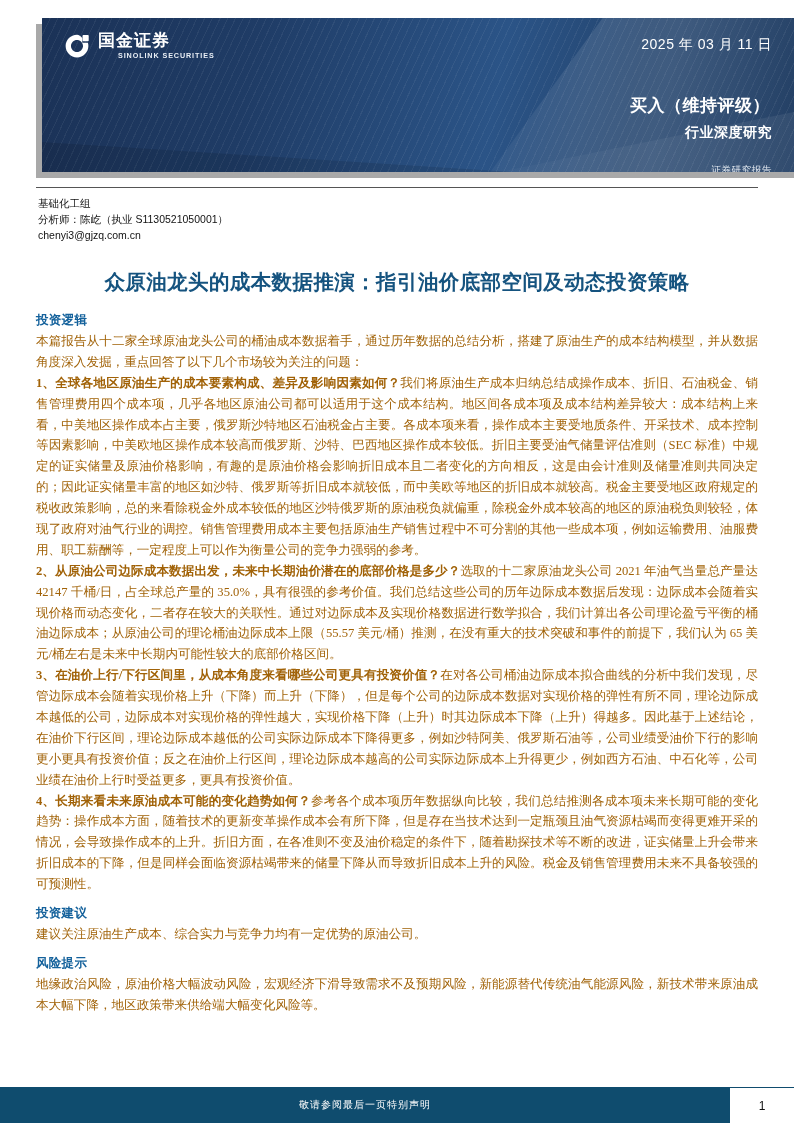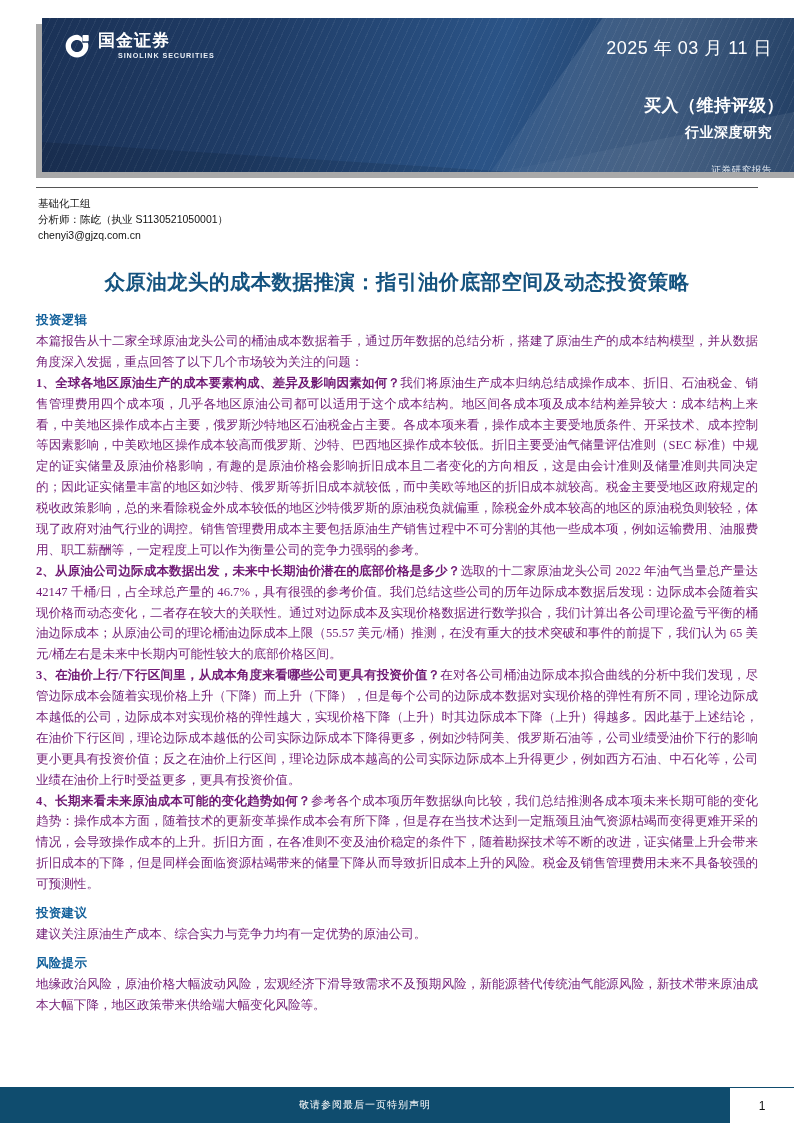--- a/index.html
+++ b/index.html
@@ -114,38 +114,38 @@
     padding-left: 20px;
   }
 
   
   .banner-date {
     position: absolute;
     right: 22px;
     top: 18px;
     color: #ffffff;
     font-family: "Liberation Sans", sans-serif;
-    font-size: 18px;
+    font-size: 14px;
     letter-spacing: 0.5px;
   }
   
   .banner-title {
     position: absolute;
     left: 200px;
     top: 52px;
     color: #ffffff;
     font-family: "Liberation Sans", sans-serif;
     font-weight: bold;
     font-size: 30px;
     letter-spacing: 2px;
     text-shadow: 0 1px 2px rgba(0,0,0,0.35);
   }
   .banner-rating {
     position: absolute;
-    right: 10px;
+    right: 24px;
     top: 76px;
     color: #ffffff;
     font-family: "Liberation Sans", sans-serif;
     font-weight: bold;
     font-size: 17px;
     letter-spacing: 0.5px;
   }
   .banner-subtitle {
     position: absolute;
     right: 22px;
@@ -219,21 +219,21 @@
     letter-spacing: 0.3px;
   }
   .sec-head.spaced { margin-top: 10px; font-family: Liberation Serif, serif; }
   .para {
     font-family: "Liberation Serif", serif;
     font-size: 12.6px;
     line-height: 1.66;
     text-align: justify;
     text-justify: inter-character;
     margin: 0 0 0 0;
-    color: #701a75;
+    color: #a16207;
   }
   .para b {
     font-weight: bold;
   }
 
   
   .footer-bar {
     position: absolute;
     left: 0;
     bottom: 0;
@@ -308,21 +308,21 @@
 
 <div class="doc-title">众原油龙头的成本数据推演：指引油价底部空间及动态投资策略</div>
 
 <div class="content">
 
   <div class="sec-head">投资逻辑</div>
   <p class="para">本篇报告从十二家全球原油龙头公司的桶油成本数据着手，通过历年数据的总结分析，搭建了原油生产的成本结构模型，并从数据角度深入发掘，重点回答了以下几个市场较为关注的问题：</p>
 
   <p class="para"><b>1、全球各地区原油生产的成本要素构成、差异及影响因素如何？</b><span>我们将原油生产成本归纳总结成操作成本、折旧、石油税金、销售管理费用四个成本项，几乎各地区原油公司都可以适用于这个成本结构。地区间各成本项及成本结构差异较大：成本结构上来看，中美地区操作成本占主要，俄罗斯沙特地区石油税金占主要。各成本项来看，操作成本主要受地质条件、开采技术、成本控制等因素影响，中美欧地区操作成本较高而俄罗斯、沙特、巴西地区操作成本较低。折旧主要受油气储量评估准则（SEC 标准）中规定的证实储量及原油价格影响，有趣的是原油价格会影响折旧成本且二者变化的方向相反，这是由会计准则及储量准则共同决定的；因此证实储量丰富的地区如沙特、俄罗斯等折旧成本就较低，而中美欧等地区的折旧成本就较高。税金主要受地区政府规定的税收政策影响，总的来看除税金外成本较低的地区沙特俄罗斯的原油税负就偏重，除税金外成本较高的地区的原油税负则较轻，体现了政府对油气行业的调控。销售管理费用成本主要包括原油生产销售过程中不可分割的其他一些成本项，例如运输费用、油服费用、职工薪酬等，一定程度上可以作为衡量公司的竞争力强弱的参考。</span></p>
 
-  <p class="para"><b>2、从原油公司边际成本数据出发，未来中长期油价潜在的底部价格是多少？</b><span>选取的十二家原油龙头公司 2022 年油气当量总产量达 42147 千桶/日，占全球总产量的 46.7%，具有很强的参考价值。我们总结这些公司的历年边际成本数据后发现：边际成本会随着实现价格而动态变化，二者存在较大的关联性。通过对边际成本及实现价格数据进行数学拟合，我们计算出各公司理论盈亏平衡的桶油边际成本；从原油公司的理论桶油边际成本上限（55.57 美元/桶）推测，在没有重大的技术突破和事件的前提下，我们认为 65 美元/桶左右是未来中长期内可能性较大的底部价格区间。</span></p>
+  <p class="para"><b>2、从原油公司边际成本数据出发，未来中长期油价潜在的底部价格是多少？</b><span>选取的十二家原油龙头公司 2021 年油气当量总产量达 42147 千桶/日，占全球总产量的 35.0%，具有很强的参考价值。我们总结这些公司的历年边际成本数据后发现：边际成本会随着实现价格而动态变化，二者存在较大的关联性。通过对边际成本及实现价格数据进行数学拟合，我们计算出各公司理论盈亏平衡的桶油边际成本；从原油公司的理论桶油边际成本上限（55.57 美元/桶）推测，在没有重大的技术突破和事件的前提下，我们认为 65 美元/桶左右是未来中长期内可能性较大的底部价格区间。</span></p>
 
   <p class="para"><b>3、在油价上行/下行区间里，从成本角度来看哪些公司更具有投资价值？</b><span>在对各公司桶油边际成本拟合曲线的分析中我们发现，尽管边际成本会随着实现价格上升（下降）而上升（下降），但是每个公司的边际成本数据对实现价格的弹性有所不同，理论边际成本越低的公司，边际成本对实现价格的弹性越大，实现价格下降（上升）时其边际成本下降（上升）得越多。因此基于上述结论，在油价下行区间，理论边际成本越低的公司实际边际成本下降得更多，例如沙特阿美、俄罗斯石油等，公司业绩受油价下行的影响更小更具有投资价值；反之在油价上行区间，理论边际成本越高的公司实际边际成本上升得更少，例如西方石油、中石化等，公司业绩在油价上行时受益更多，更具有投资价值。</span></p>
 
   <p class="para"><b>4、长期来看未来原油成本可能的变化趋势如何？</b><span>参考各个成本项历年数据纵向比较，我们总结推测各成本项未来长期可能的变化趋势：操作成本方面，随着技术的更新变革操作成本会有所下降，但是存在当技术达到一定瓶颈且油气资源枯竭而变得更难开采的情况，会导致操作成本的上升。折旧方面，在各准则不变及油价稳定的条件下，随着勘探技术等不断的改进，证实储量上升会带来折旧成本的下降，但是同样会面临资源枯竭带来的储量下降从而导致折旧成本上升的风险。税金及销售管理费用未来不具备较强的可预测性。</span></p>
 
   <div class="sec-head spaced">投资建议</div>
   <p class="para">建议关注原油生产成本、综合实力与竞争力均有一定优势的原油公司。</p>
 
   <div class="sec-head spaced">风险提示</div>
   <p class="para">地缘政治风险，原油价格大幅波动风险，宏观经济下滑导致需求不及预期风险，新能源替代传统油气能源风险，新技术带来原油成本大幅下降，地区政策带来供给端大幅变化风险等。</p>

